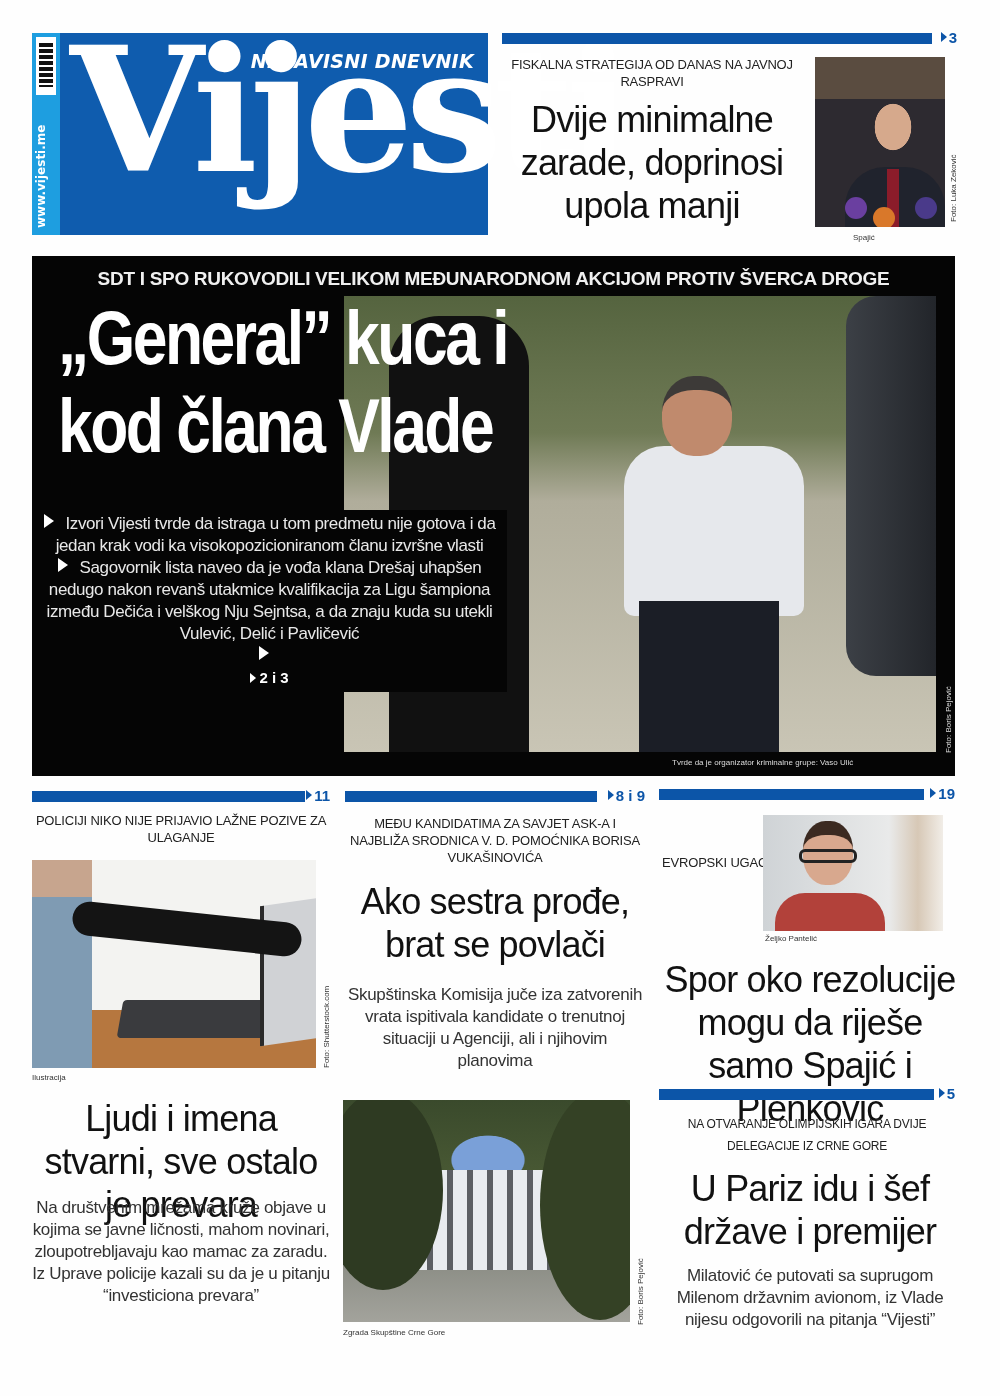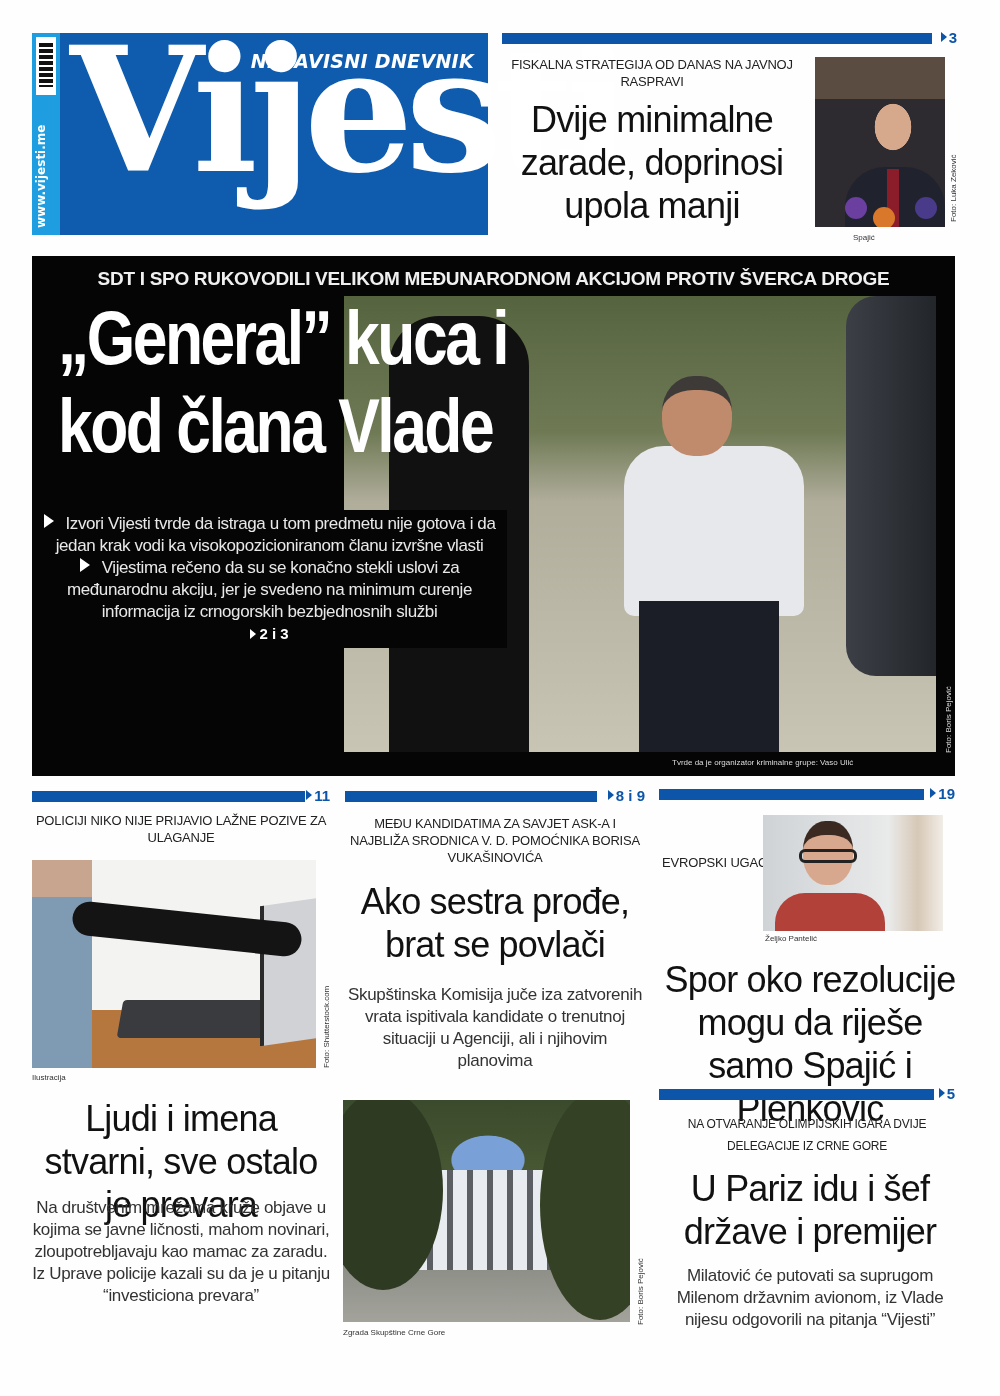--- a/index.html
+++ b/index.html
@@ -116,21 +116,22 @@
     <div class="man-shirt"></div>
     <div class="man-head"></div>
     <div class="man-pants"></div>
   </div>
   <div class="headline-big">
     <div>„General” kuca i</div>
     <div>kod člana Vlade</div>
   </div>
   <div class="bullets">
     <div class="bullet"><span class="arrow"></span><span>Izvori Vijesti tvrde da istraga u tom predmetu nije gotova i da jedan krak vodi ka visokopozicioniranom članu izvršne vlasti</span></div>
-    <div class="bullet"><span class="arrow"></span><span>Vijestima rečeno da su se konačno stekli uslovi za međunarodnu akciju, jer je svedeno na minimum curenje informacija iz crnogorskih bezbjednosnih službi</span></div>
+    <div class="bullet"><span class="arrow"></span><span>Sagovornik lista naveo da je vođa klana Drešaj uhapšen nedugo nakon revanš utakmice kvalifikacija za Ligu šampiona između Dečića i velškog Nju Sejntsa, a da znaju kuda su utekli Vulević, Delić i Pavličević</span></div>
+    <div class="bullet"><span class="arrow"></span></div>
     <div class="pages">2 i 3</div>
   </div>
   <div class="photo-caption">Tvrde da je organizator kriminalne grupe: Vaso Ulić</div>
   <div class="photo-credit">Foto: Boris Pejović</div>
 </div>
 
 <div class="bar" style="left:32px; top:791px; width:298px;">
   <div class="line" style="width:273px;"></div>
   <div class="ref">11</div>
 </div>

